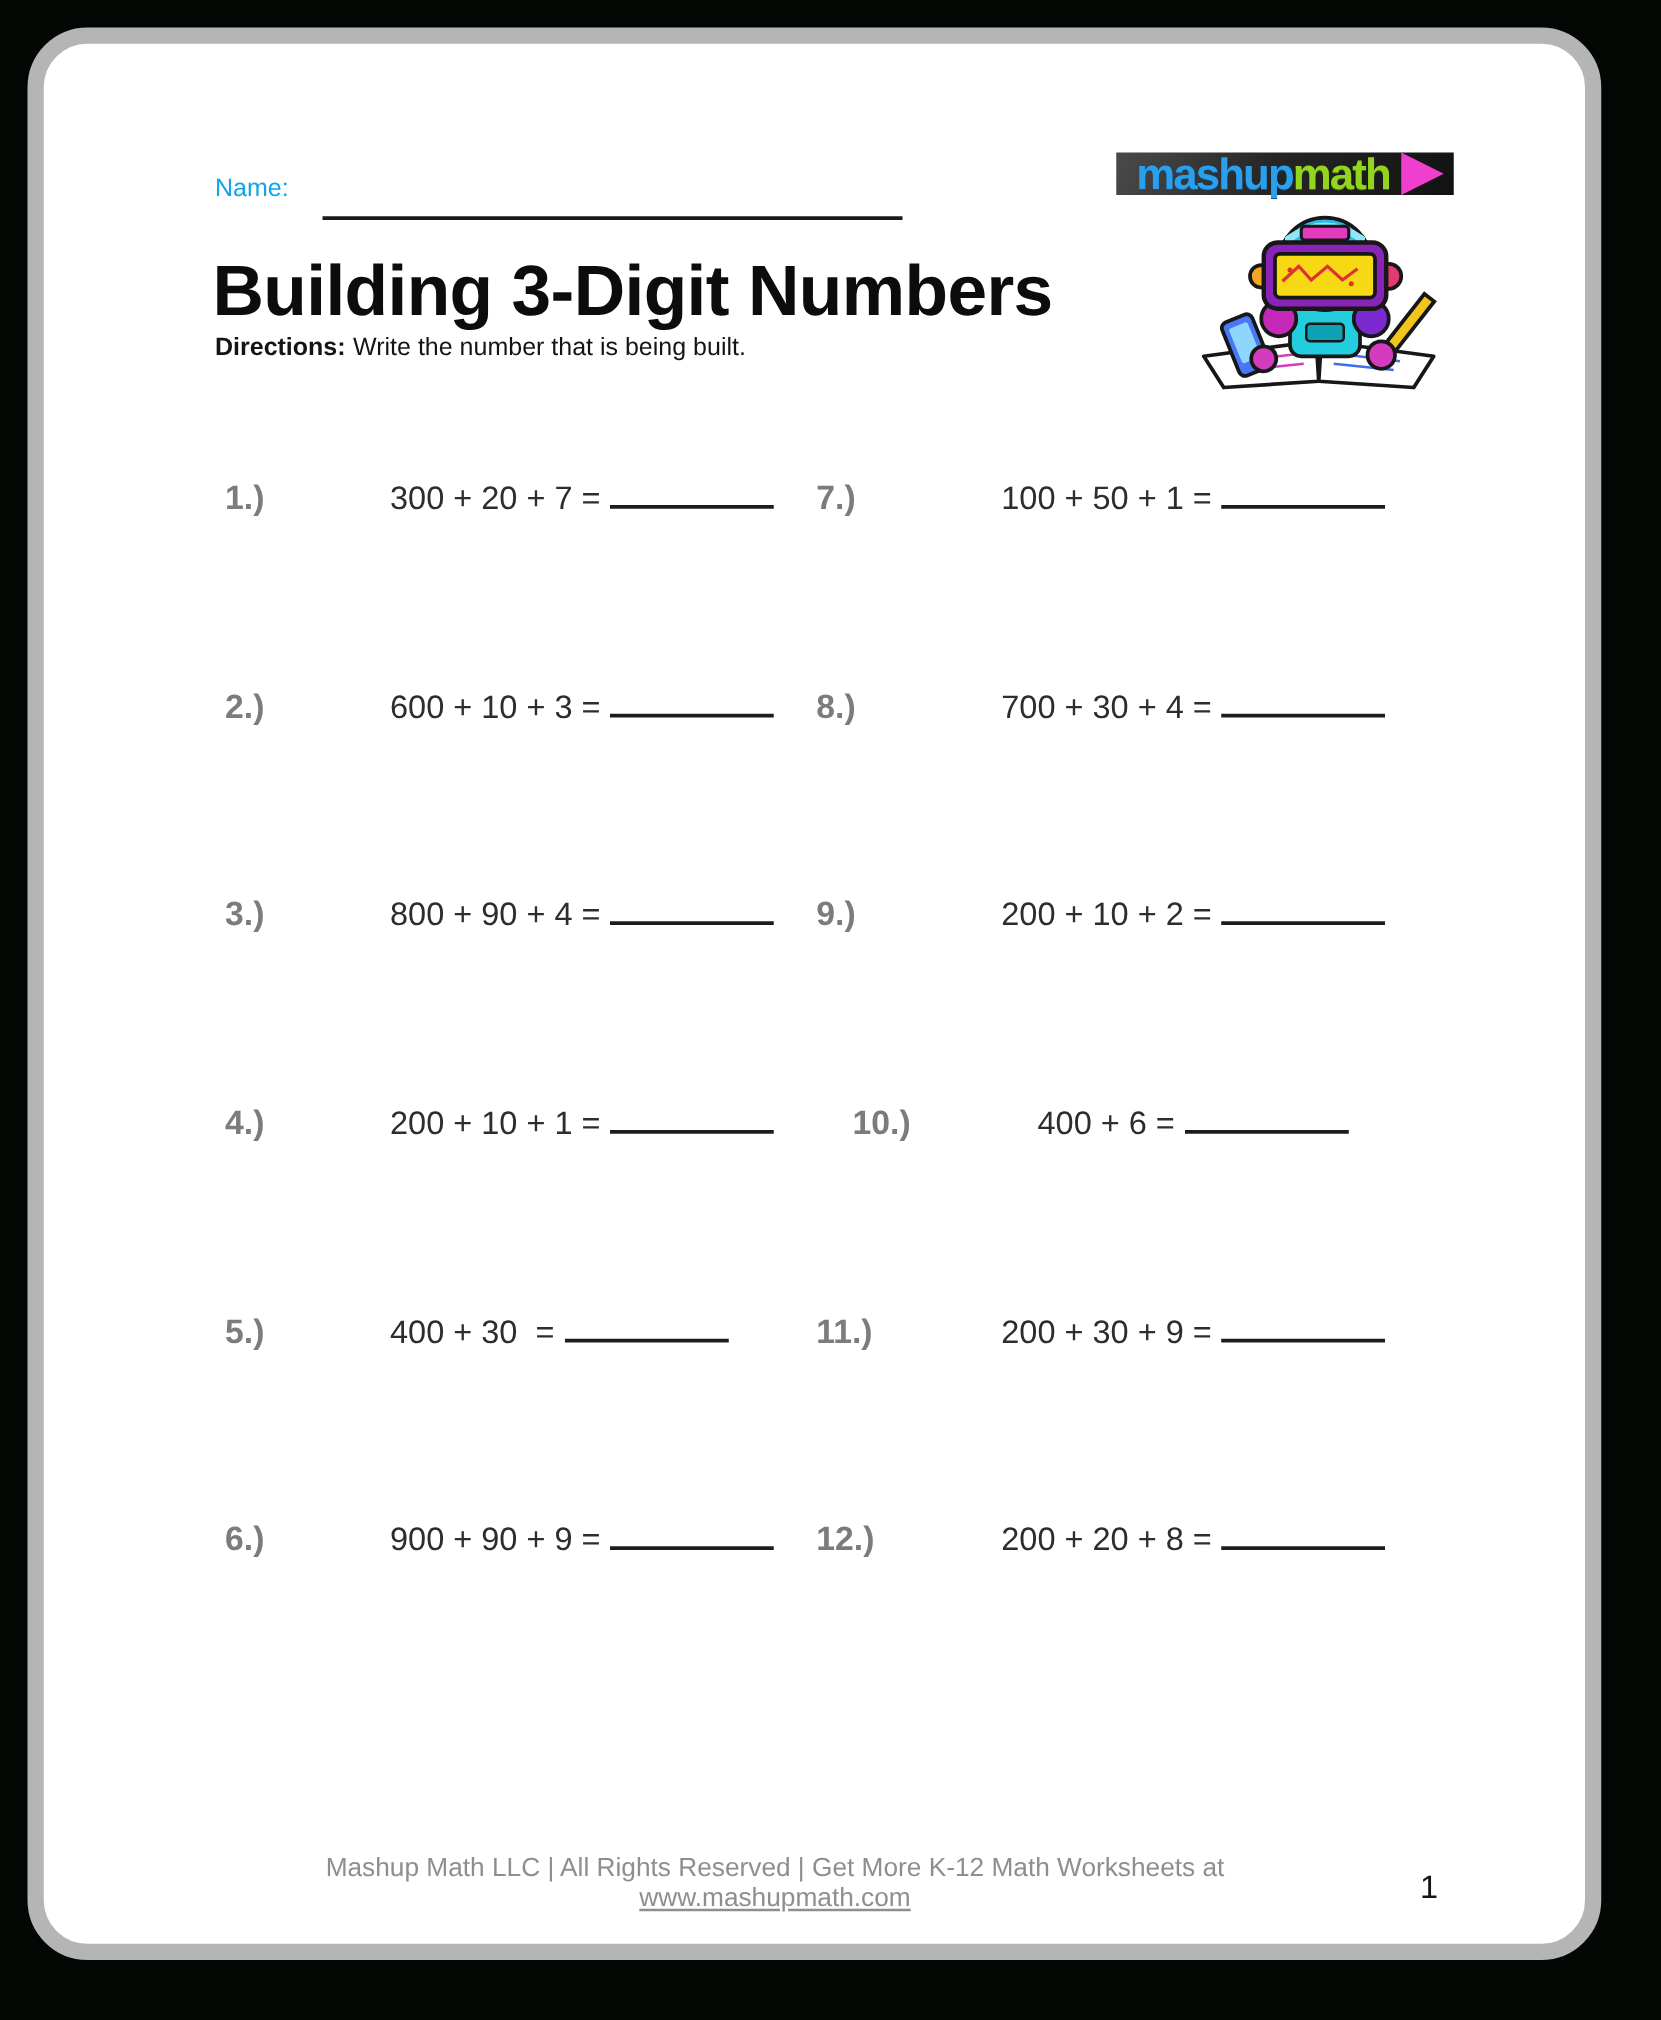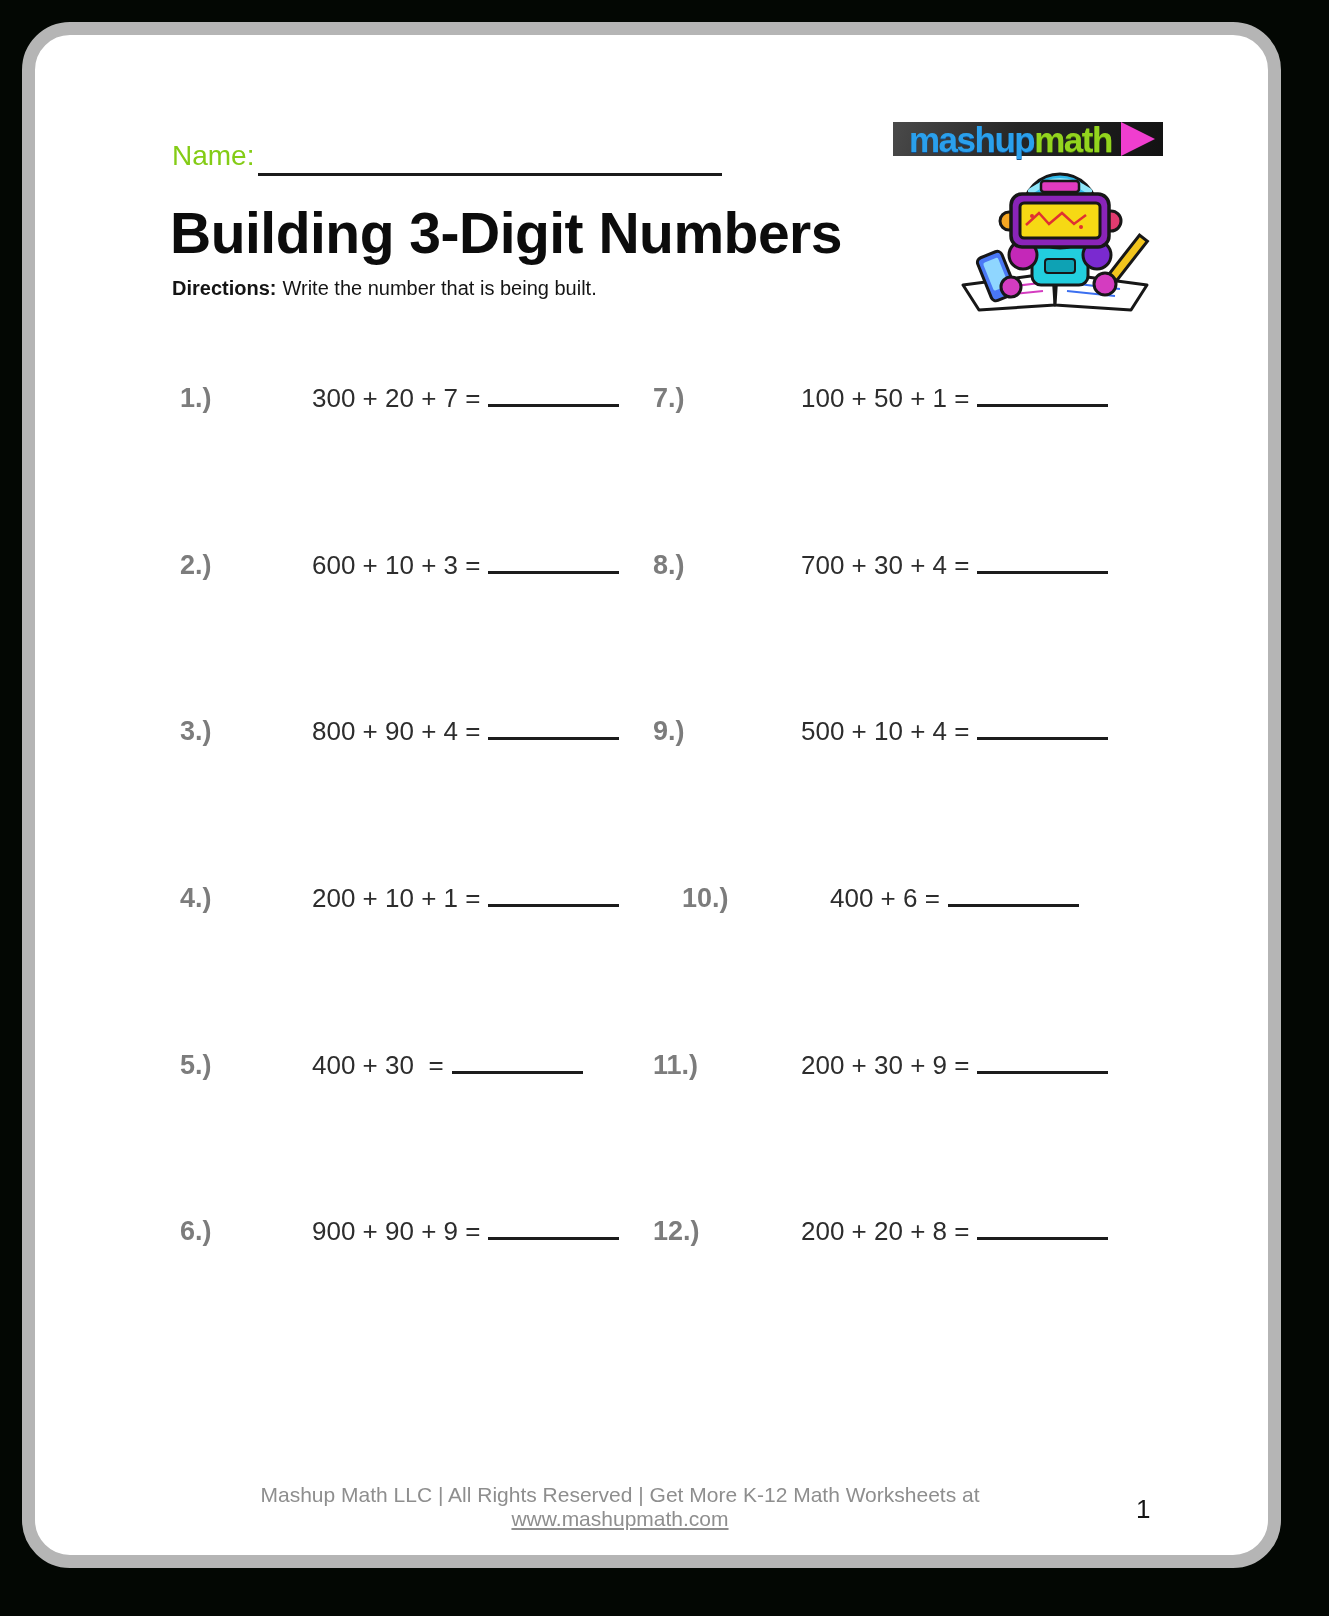--- a/index.html
+++ b/index.html
@@ -6,30 +6,30 @@
   body{
     width:1329px;height:1616px;position:relative;background:#030703;
     font-family:"Liberation Sans", sans-serif;overflow:hidden;
   }
   .sheet{
     position:absolute;left:22px;top:22px;width:1259px;height:1546px;
     background:#ffffff;border:13px solid #b5b5b5;border-radius:48px;
     box-sizing:border-box;
   }
   
-  .name-row{position:absolute;left:172px;top:140px;font-size:28px;color:#84cc16;}
+  .name-row{position:absolute;left:172px;top:140px;font-size:20px;color:#0ea5e9;}
   .name-underline{
     position:absolute;left:258px;top:145px;width:464px;height:28px;
     border-bottom:3px solid #1b1b1b;
   }
   .title{
     position:absolute;left:170px;top:200px;font-size:57px;font-weight:700;
     color:#0c0c0c;letter-spacing:-0.5px;
   }
-  .directions{position:absolute;left:172px;top:277px;font-size:20px;color:#141414;}
+  .directions{position:absolute;left:172px;top:267px;font-size:20px;color:#141414;}
   .directions b{margin-right:6px;}
   
   .logo-banner{
     position:absolute;left:893px;top:122px;width:270px;height:34px;
     background:linear-gradient(110deg,#4a4a4a 0%,#262626 45%,#121212 100%);
     display:flex;align-items:center;padding-left:16px;box-sizing:border-box;
   }
   .brand{font-size:35px;font-weight:800;letter-spacing:-1.5px;line-height:1;}
   .brand-first{color:#2aa0ec;text-shadow:0 1px 0 #11508e;}
   .brand-second{color:#93d41e;text-shadow:0 1px 0 #3f6c06;}
@@ -149,21 +149,21 @@
     <span class="pexpr">100 + 50 + 1 =</span>
     <span class="blank"></span>
 </div>
 <div class="prob prob-right" style="left:653px;top:550px">
   <span class="pnum">8.)</span>
     <span class="pexpr">700 + 30 + 4 =</span>
     <span class="blank"></span>
 </div>
 <div class="prob prob-right" style="left:653px;top:716px">
   <span class="pnum">9.)</span>
-    <span class="pexpr">500 + 10 + 4 =</span>
+    <span class="pexpr">200 + 10 + 2 =</span>
     <span class="blank"></span>
 </div>
 <div class="prob prob-right" style="left:682px;top:883px">
   <span class="pnum">10.)</span>
     <span class="pexpr">400 + 6 =</span>
     <span class="blank"></span>
 </div>
 <div class="prob prob-right" style="left:653px;top:1050px">
   <span class="pnum">11.)</span>
     <span class="pexpr">200 + 30 + 9 =</span>

